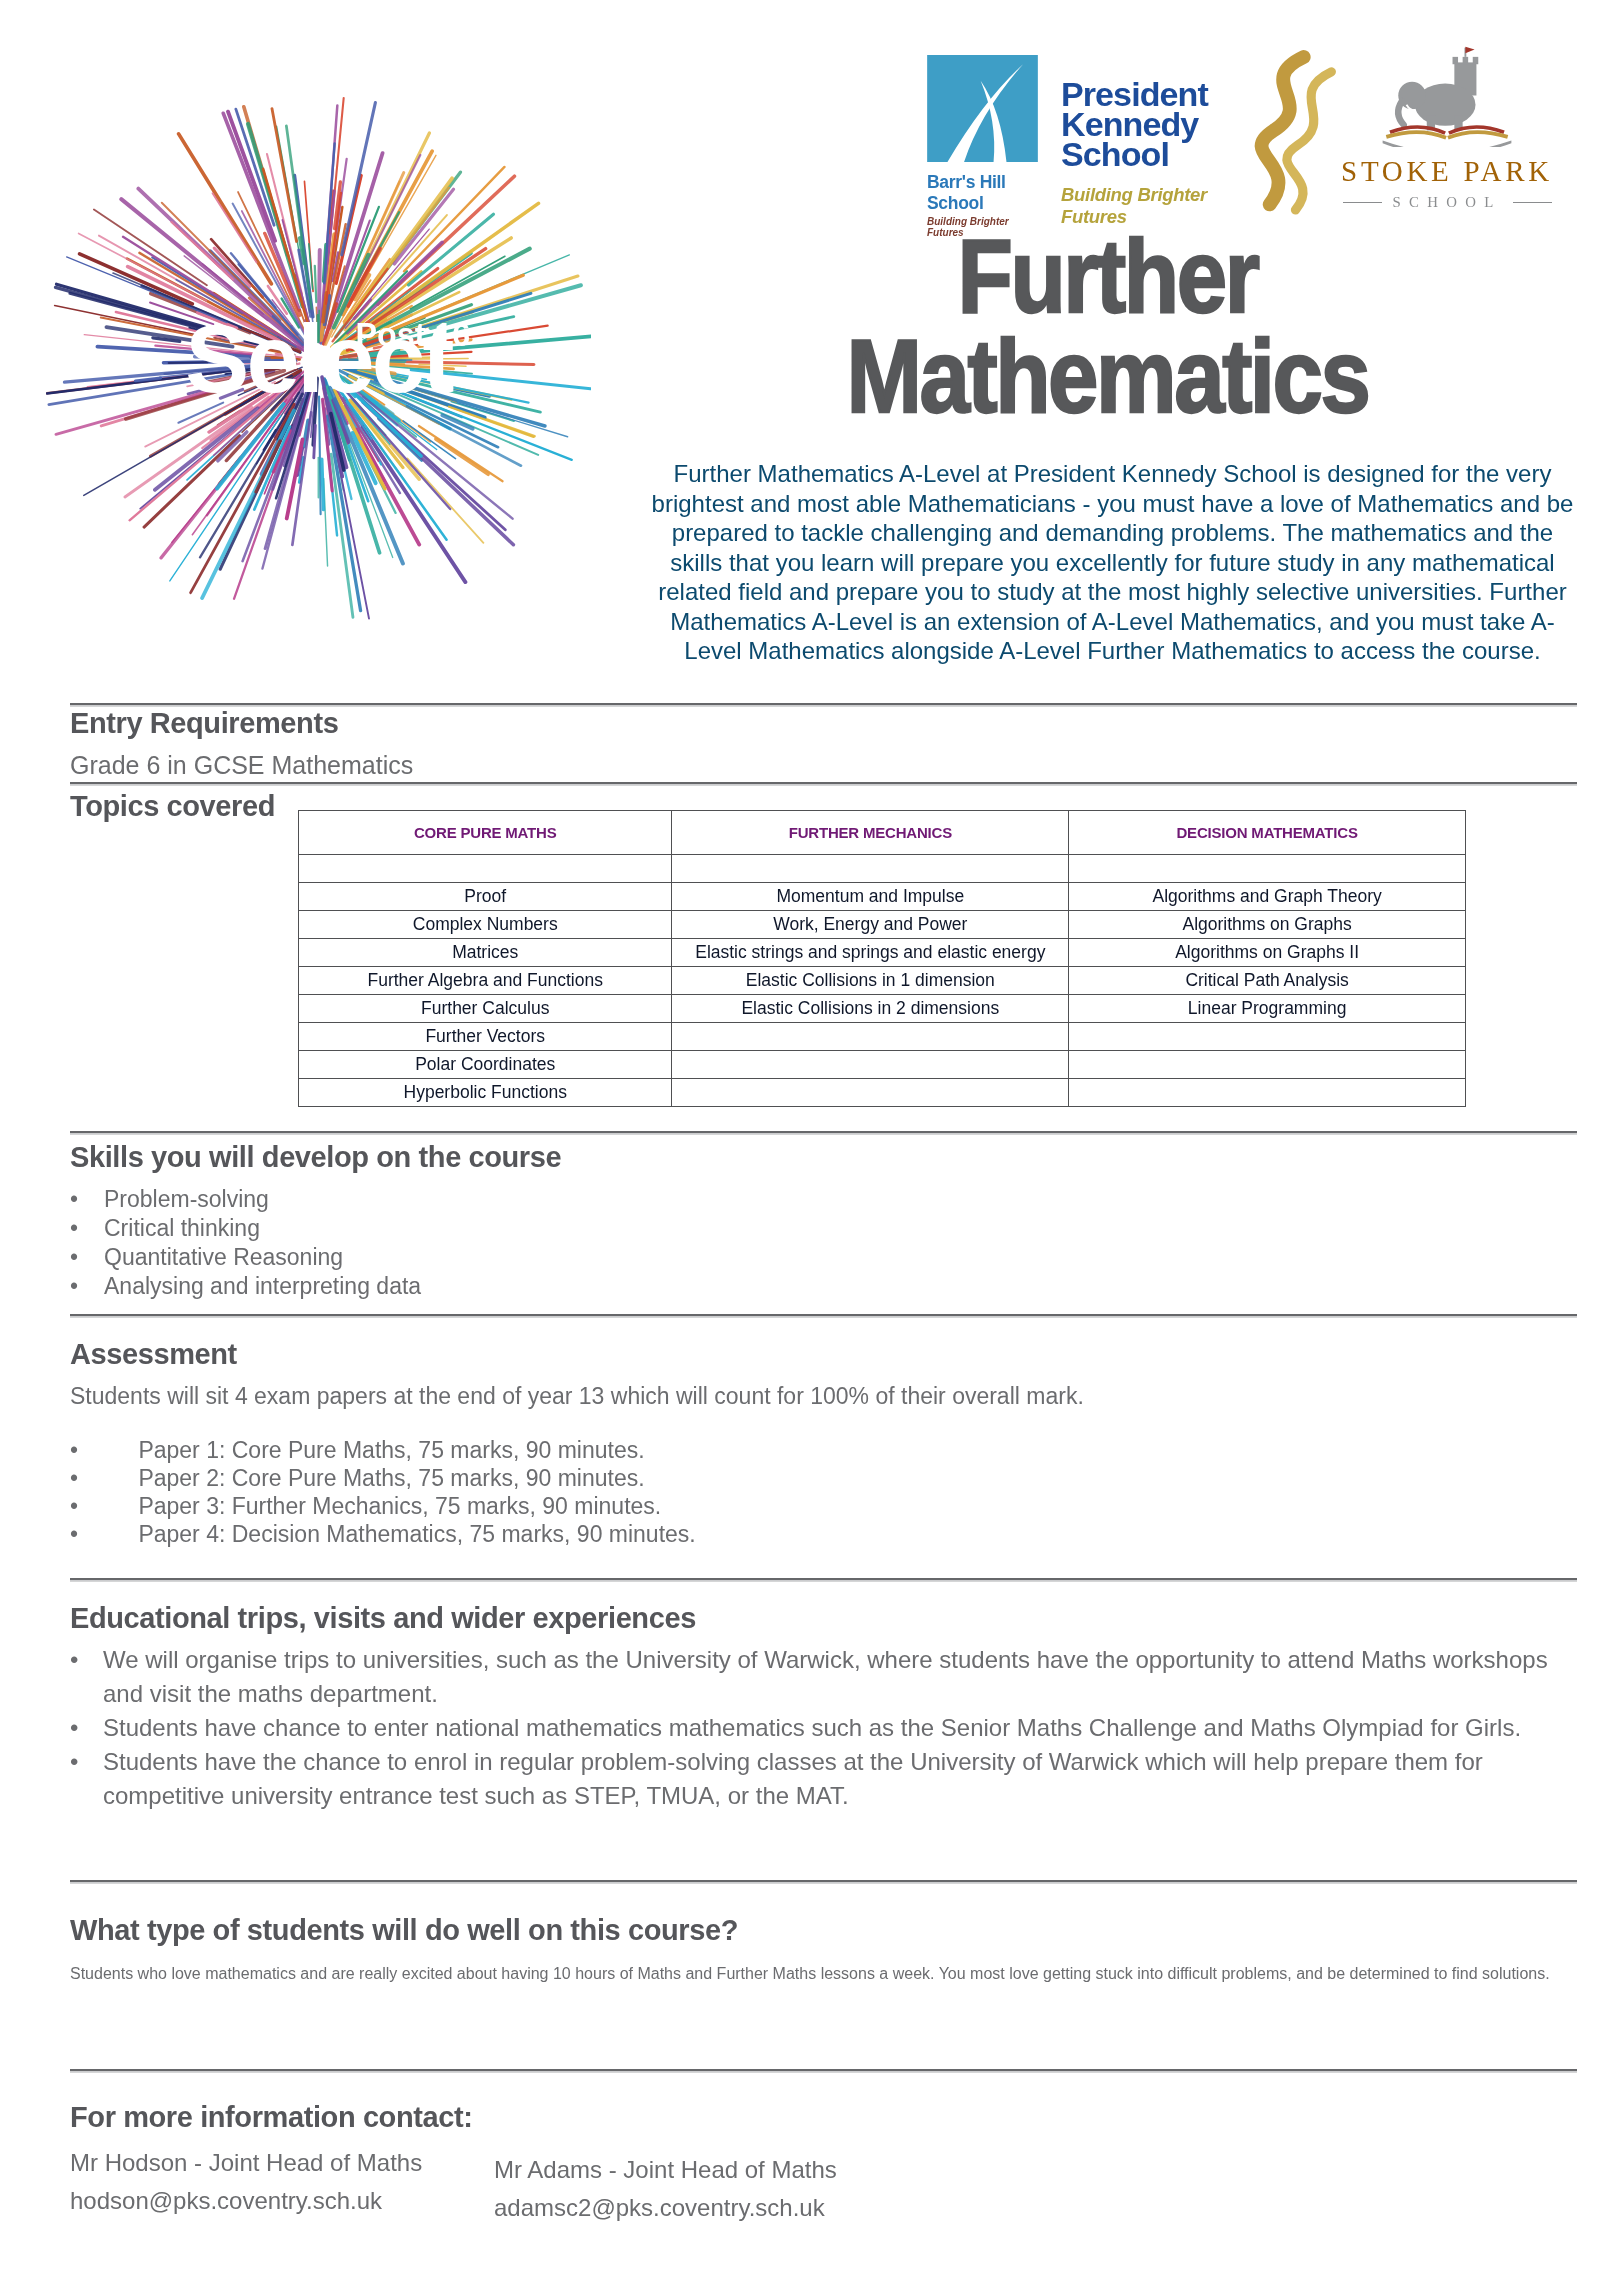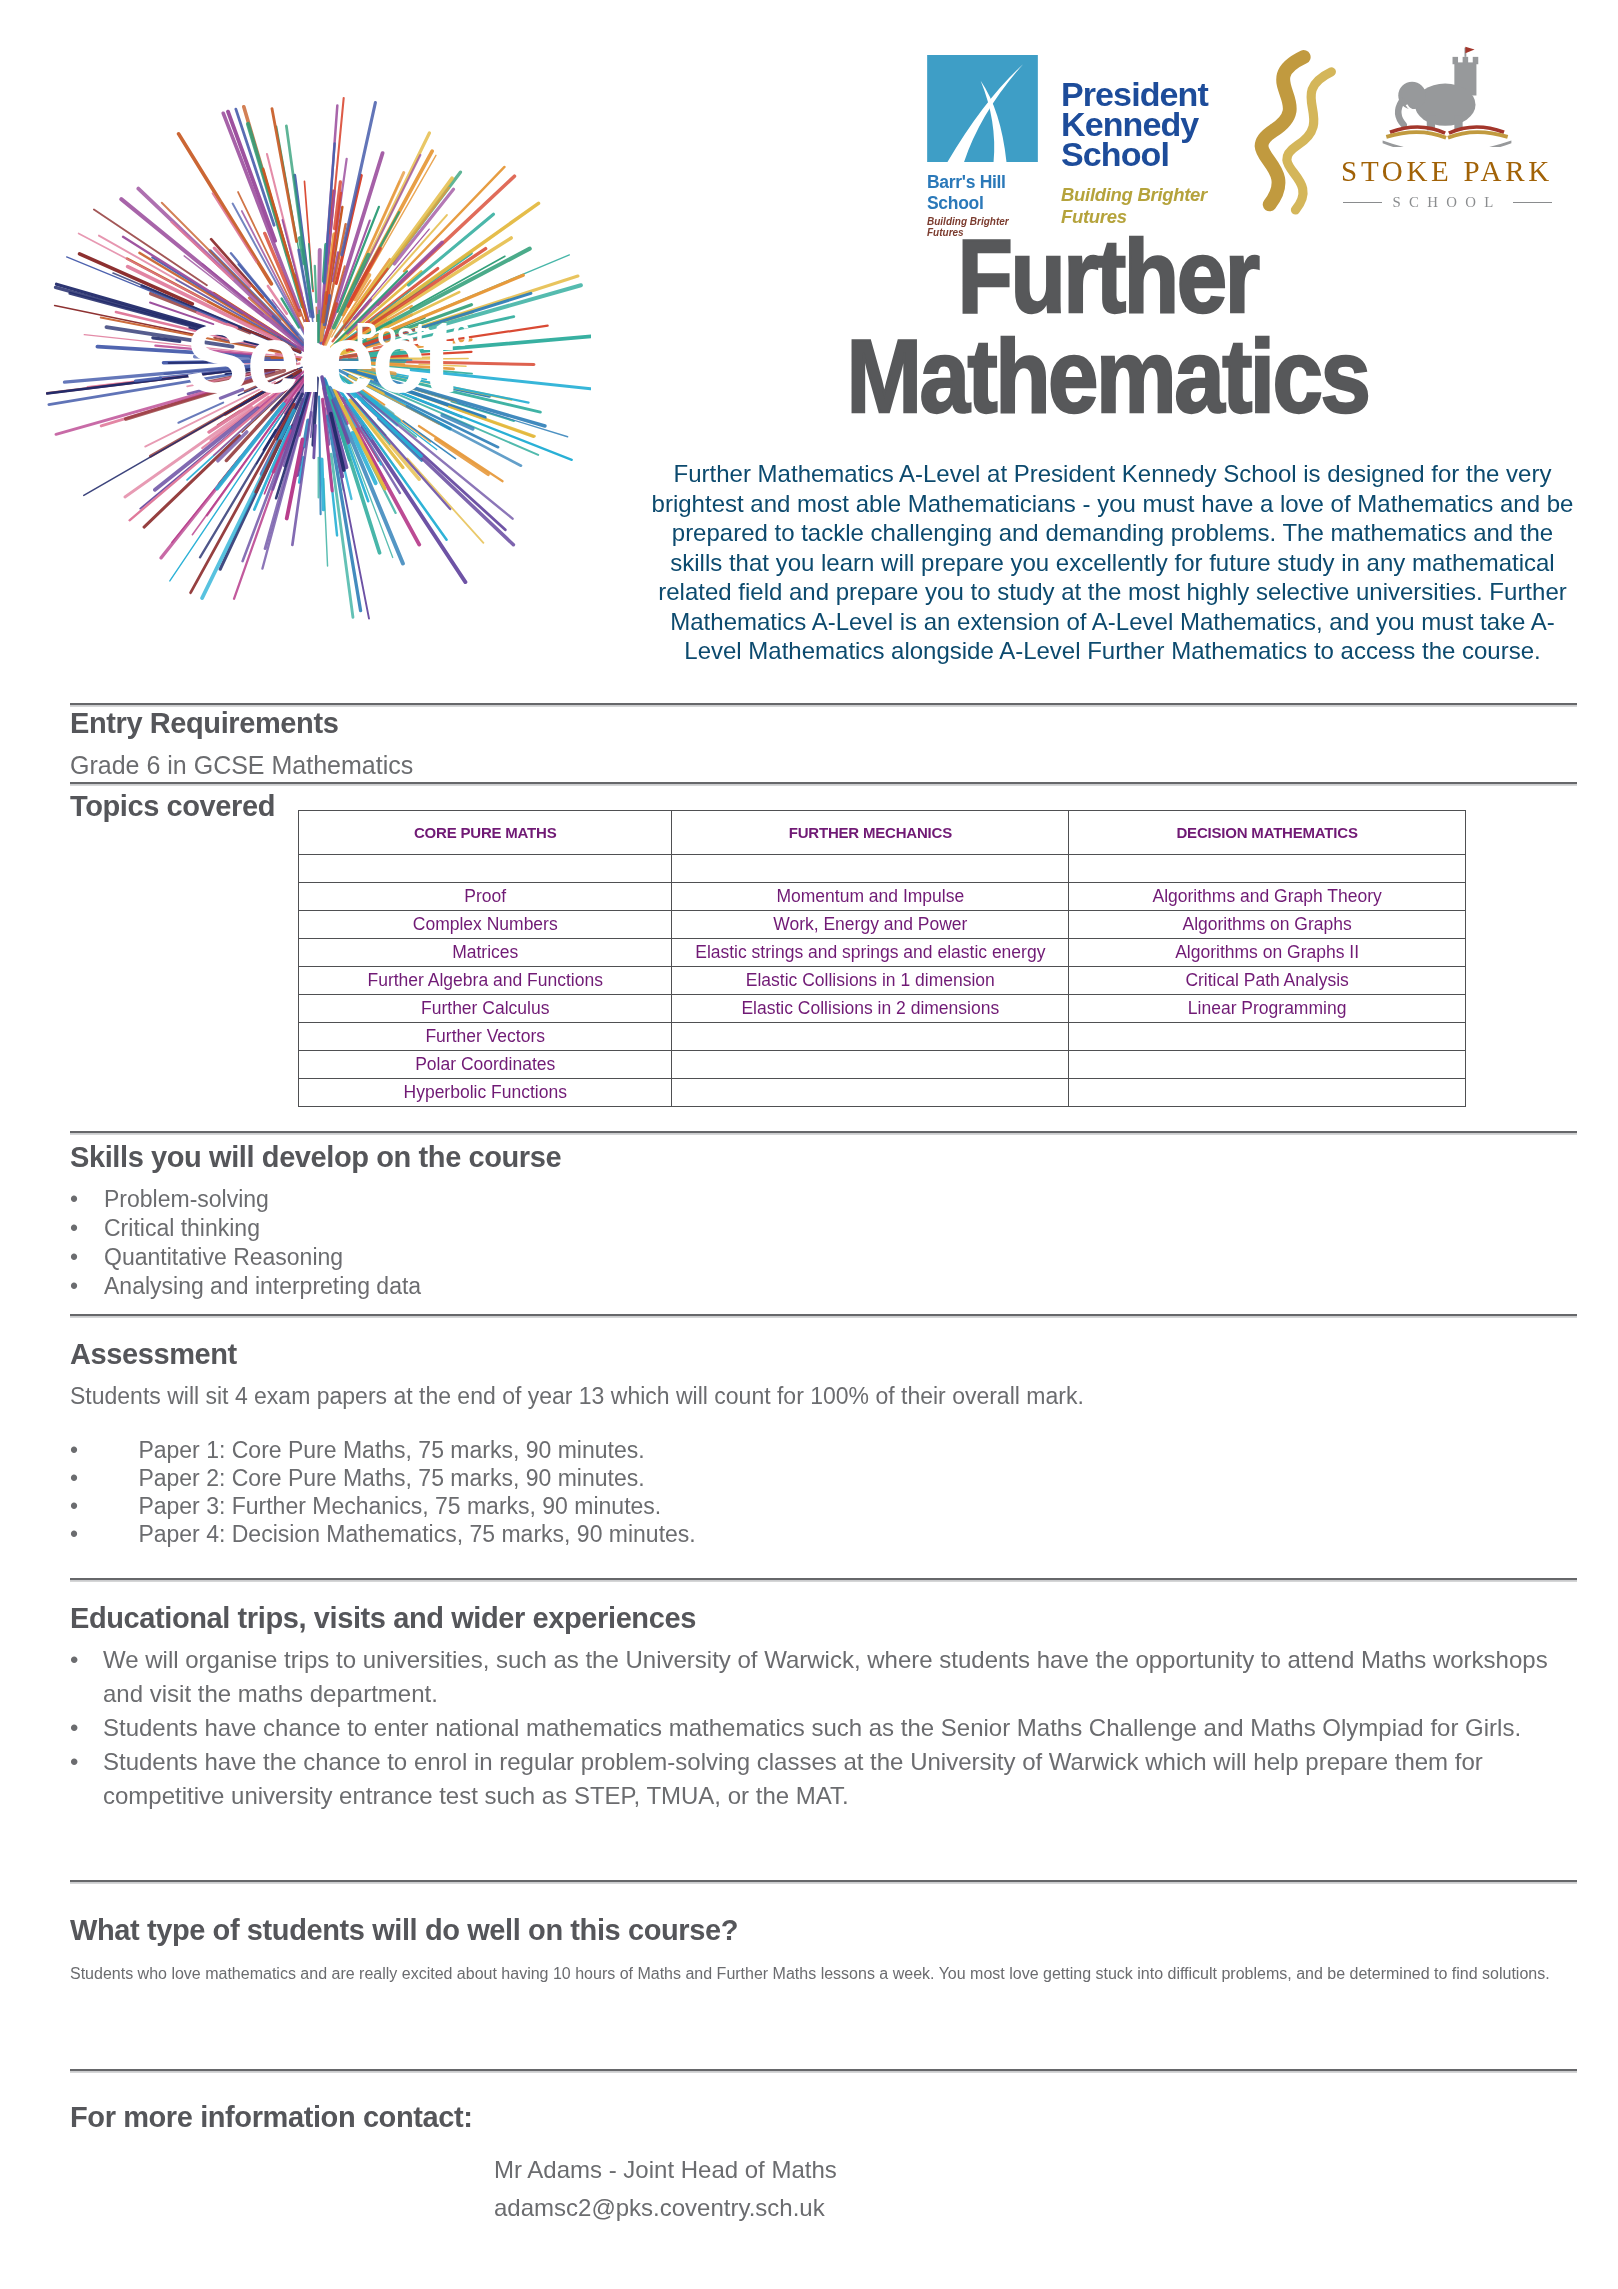--- a/index.html
+++ b/index.html
@@ -40,21 +40,21 @@
   
   .topics-table{
     position:absolute;left:298px;top:810px;width:1168px;
     border-collapse:collapse;table-layout:fixed;
   }
   .topics-table th{
     border:1.8px solid #4F5052;height:41px;font-size:15px;color:#701a75;
     font-weight:700;text-align:center;letter-spacing:-0.2px;
   }
   .topics-table td{
-    border:1.8px solid #4F5052;height:27px;font-size:17.5px;color:#701a75;
+    border:1.8px solid #4F5052;height:27px;font-size:17.5px;color:#0f172a;
     text-align:center;padding:0 5.5px;overflow:hidden;white-space:nowrap;
   }
   .topics-table tr.spacer td{height:27px;}
   
   .list{position:absolute;left:70px;}
   .li{display:flex;color:#6B6C6F;}
   .li .dot{flex:none;color:#6B6C6F;}
   .skills-list{top:1185px;width:831px;font-size:23px;line-height:29px;}
   .skills-list .dot{width:34px;}
   .assess-list{top:1436px;width:1015px;font-size:23px;line-height:28px;}
@@ -649,19 +649,23 @@
         <span class="txt">Students have the chance to enrol in regular problem-solving classes at the University of Warwick which will help prepare them for competitive university entrance test such as STEP, TMUA, or the MAT.</span>
       </div>
   </div>
   <div class="rule" style="top:1880px"></div>
 
   <div class="h-main" style="top:1914px">What type of students will do well on this course?</div>
   <div class="body-text" style="top:1957px;width:1504px;font-size:16px;line-height:34px;">Students who love mathematics and are really excited about having 10 hours of Maths and Further Maths lessons a week. You most love getting stuck into difficult problems, and be determined to find solutions.</div>
   <div class="rule" style="top:2069px"></div>
 
   <div class="h-main" style="top:2101px">For more information contact:</div>
+  <div class="contact-card" style="left:70px;top:2149px;">
+    <div class="contact-name">Mr Hodson - Joint Head of Maths</div>
+    <div class="contact-email">hodson@pks.coventry.sch.uk</div>
+  </div>
   <div class="contact-card" style="left:494px;top:2156px;">
     <div class="contact-name">Mr Adams - Joint Head of Maths</div>
     <div class="contact-email">adamsc2@pks.coventry.sch.uk</div>
   </div>
 
 </div>
 
 
 </body></html>

